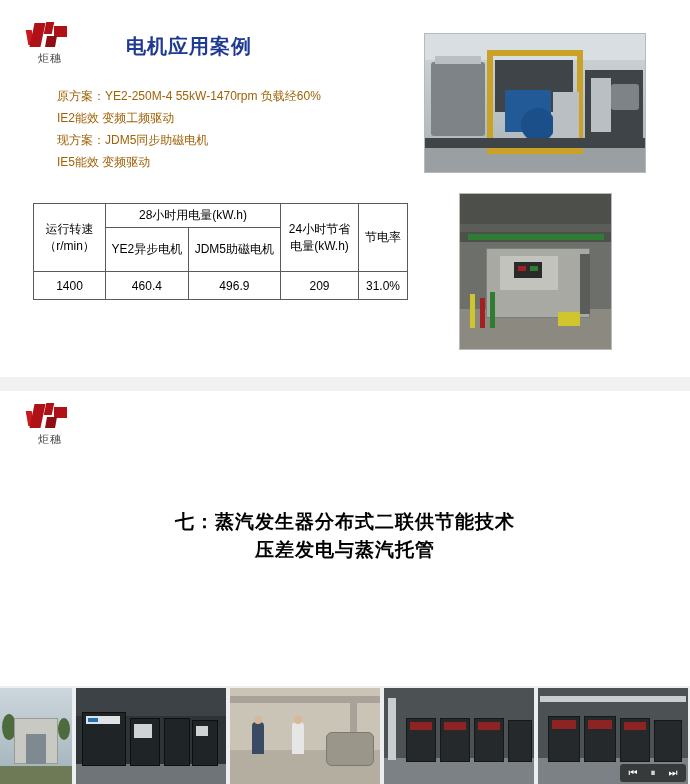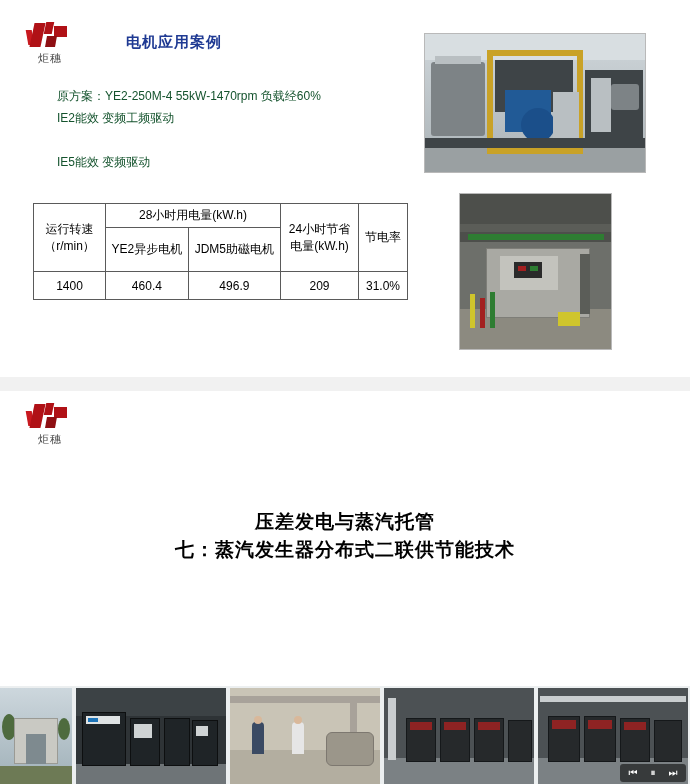--- a/index.html
+++ b/index.html
@@ -74,38 +74,38 @@
     font-size: 11px;
     color: #444;
     letter-spacing: 1px;
     margin-top: 1px;
   }
 
   
   .s1-title {
     position: absolute;
     left: 126px; top: 33px;
-    font-size: 15px;
+    font-size: 20px;
     font-weight: bold;
     color: #1f3a93;
     letter-spacing: 1px;
   }
   .s1-sub {
     position: absolute;
     left: 57px; top: 66px;
     font-size: 12.5px;
     font-weight: bold;
     color: #000;
     letter-spacing: 0.2px;
   }
   .s1-line {
     position: absolute;
     left: 57px;
     font-size: 12px;
-    color: #14532d;
+    color: #a16207;
   }
   #s1l0 { top: 88px; }
   #s1l1 { top: 110px; }
   #s1l2 { top: 132px; }
   #s1l3 { top: 154px; }
 
   
   .photo {
     position: absolute;
     overflow: hidden;
@@ -269,20 +269,21 @@
           <div class="b3"></div>
           <div class="b4"></div>
       </div>
       <div class="lbl">炬穗</div>
     </div>
 
     <div class="s1-title">电机应用案例</div>
 
     <div class="s1-line" id="s1l0">原方案：YE2-250M-4 55kW-1470rpm  负载经60%</div>
     <div class="s1-line" id="s1l1">IE2能效  变频工频驱动</div>
+    <div class="s1-line" id="s1l2">现方案：JDM5同步助磁电机</div>
     <div class="s1-line" id="s1l3">IE5能效  变频驱动</div>
 
     <div class="photo" id="ph-top">
       <div class="art1">
         <div class="sky"></div>
         <div class="ground"></div>
         <div class="duct" style="left:6px; top:28px; width:54px; height:74px;"></div>
         <div class="silver" style="left:10px; top:22px; width:46px; height:8px;"></div>
         <div class="frameY" style="left:62px; top:16px; width:6px; height:104px;"></div>
         <div class="frameY" style="left:152px; top:16px; width:6px; height:104px;"></div>
@@ -351,22 +352,22 @@
         <div class="b5"></div>
           <div class="b1"></div>
           <div class="b2"></div>
           <div class="b3"></div>
           <div class="b4"></div>
       </div>
       <div class="lbl">炬穗</div>
     </div>
 
     <div class="s2-title" style="position:absolute; left:0; right:0; top:117px;">
+      <div>七：蒸汽发生器分布式二联供节能技术</div>
       <div>压差发电与蒸汽托管</div>
-      <div>七：蒸汽发生器分布式二联供节能技术</div>
     </div>
 
     <div id="hud">⚙</div>
 
     <div id="filmstrip">
       <div class="thumb" id="t1">
         <div class="tA">
           <div class="grass"></div>
           <div class="tree" style="left:2px; top:26px; width:14px; height:26px;"></div>
           <div class="tree" style="left:58px; top:30px; width:12px; height:22px;"></div>

